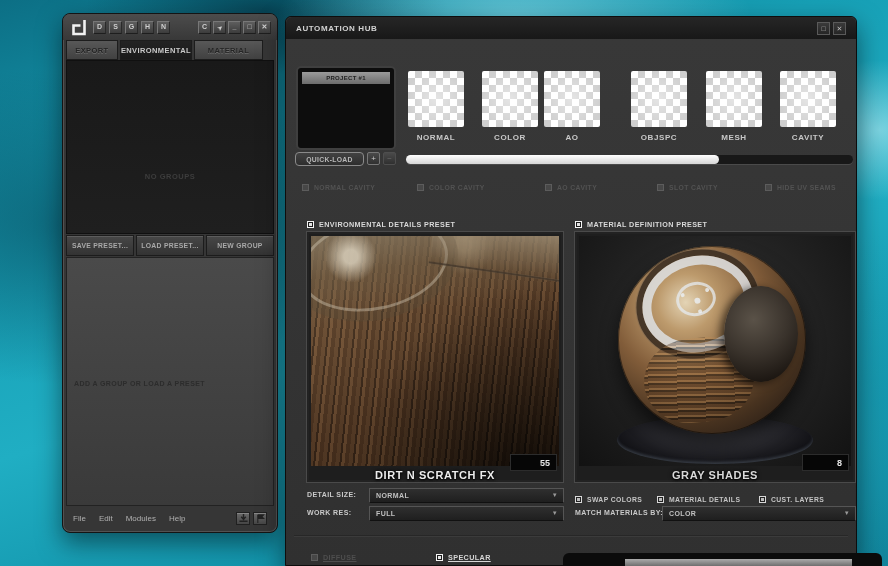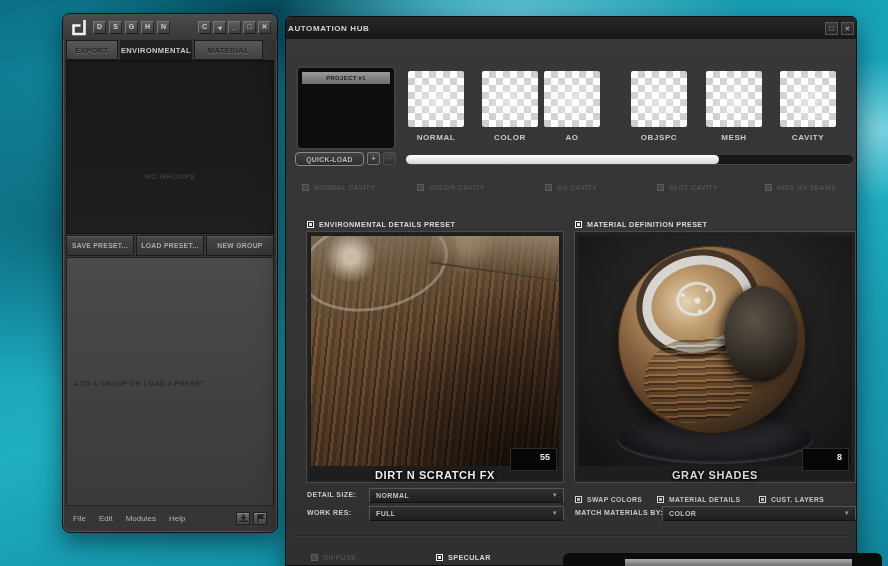--- a/index.html
+++ b/index.html
@@ -73,21 +73,21 @@
     background:#0b0b0b; border-radius:6px 6px 0 0; z-index:6; }
   .bottom-strip .grad { position:absolute; left:62px; top:6px; width:227px; height:7px;
     background:linear-gradient(180deg,#ababab,#6f6f6f); }
 
   
   .win-hub { position:absolute; left:285px; top:16px; width:572px; height:550px;
     background:#333; border:1px solid #0d0d0d; border-radius:6px 6px 0 0;
     box-shadow:0 0 0 1px rgba(255,255,255,.07) inset, 0 10px 26px rgba(0,10,14,.55); z-index:4; }
   .hub-titlebar { position:absolute; left:0; top:0; right:0; height:22px;
     background:linear-gradient(180deg,#262626,#181818); border-radius:6px 6px 0 0;
-    display:flex; align-items:center; padding:0 2px; }
+    display:flex; align-items:center; padding:0 10px; }
   .hub-title { color:#d2d2d2; font-size:8px; font-weight:bold; letter-spacing:.6px; }
   .hub-ctrls { margin-left:auto; display:flex; gap:3px; }
   .hub-ctrl { width:13px; height:13px; background:linear-gradient(180deg,#3a3a3a,#262626);
     border:1px solid #5a5a5a; color:#bbb; font-size:7px; line-height:11px; text-align:center; }
 
   .hub-body { position:absolute; left:0; top:22px; right:0; bottom:0;
     background:linear-gradient(180deg,#383838,#303030); }
 
   .project-slot { position:absolute; left:10px; top:27px; width:100px; height:84px;
     background:#0d0d0d; border:2px solid #3f3f3f; border-radius:5px; }
@@ -170,38 +170,38 @@
     background:repeating-linear-gradient(4deg, rgba(0,0,0,.45) 0 2px, rgba(190,140,85,.4) 2px 4px, rgba(80,52,30,.45) 4px 7px);
     opacity:.85; transform:rotate(-6deg); }
   .sphere-side { position:absolute; right:8px; top:40px; width:74px; height:96px; border-radius:50%;
     background:radial-gradient(circle at 40% 35%, #5a5248 0%, #3a332c 45%, #15100c 90%);
     box-shadow:-4px 2px 8px rgba(0,0,0,.6); }
 
   .panel-name { position:absolute; left:0; right:0; bottom:1px; text-align:center;
     font-size:11px; font-weight:bold; letter-spacing:.6px; color:#ededed;
     text-shadow:0 1px 2px #000, 0 0 4px #000; }
   .mat-panel .panel-name { color:#d9d9d9;margin-top:16px; }
-  .value-box { position:absolute; right:6px; bottom:11px; width:47px; height:23px;
+  .value-box { position:absolute; right:6px; bottom:11px; width:47px; height:17px;
     background:#060606; border:1px solid #2c2c2c; color:#e8e8e8;
     font-size:9px; font-weight:bold; text-align:right; line-height:16px; padding-right:6px; }
 
   .ctl-label { position:absolute; color:#c9c9c9; font-size:7px; font-weight:bold; letter-spacing:.4px; }
   .dropdown { position:absolute; height:15px; background:linear-gradient(180deg,#2f2f2f,#1f1f1f);
     border:1px solid #555; border-bottom-color:#111; color:#c0c0c0;
     font-size:7px; font-weight:bold; letter-spacing:.4px; line-height:13px; padding:0 6px; }
   .dropdown .arrow { position:absolute; right:5px; top:0; color:#9a9a9a; font-size:6px; line-height:13px; }
 
   .mat-opt { position:absolute; top:451px; white-space:nowrap; }
   .mat-opt .lbl { color:#c4c4c4; font-size:6.8px; }
 
   .hub-divider { position:absolute; left:8px; right:8px; top:496px; height:2px;
     background:linear-gradient(180deg,#1d1d1d,#454545); }
 
   .map-toggle { position:absolute; top:509px; white-space:nowrap; }
-  .map-toggle .lbl { color:#d6d6d6; font-size:7.2px; }
+  .map-toggle .lbl { color:#d6d6d6; font-size:7.2px;text-decoration:underline; }
   .map-toggle.dim .lbl { color:#4e4e4e; }
 </style>
 </head>
 <body>
 
 <div class="desktop">
 
   <div class="win-left">
     <div class="lw-titlebar">
       <svg class="logo" viewBox="0 0 17 17">

